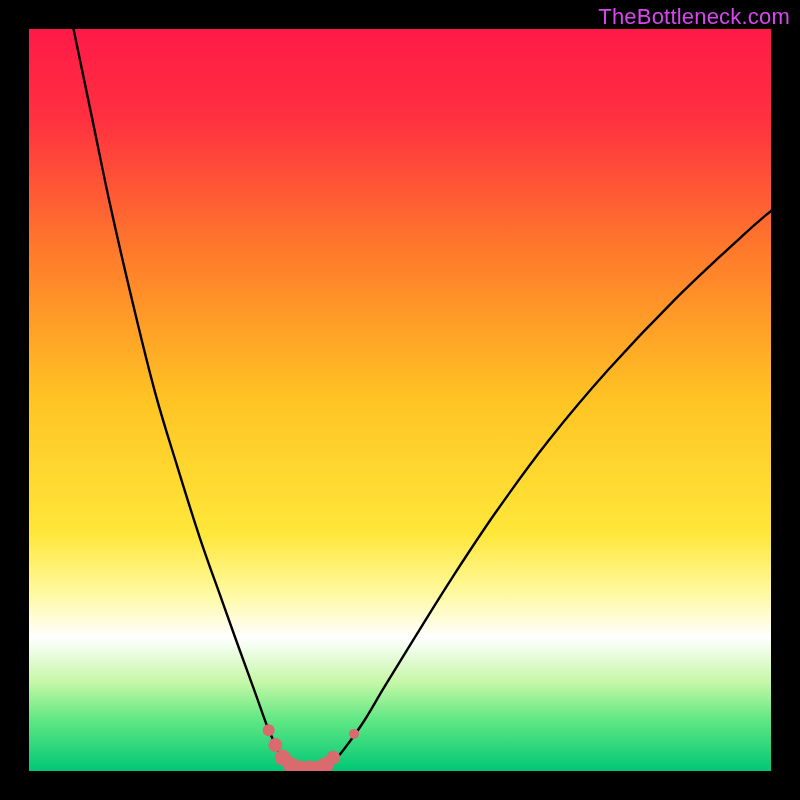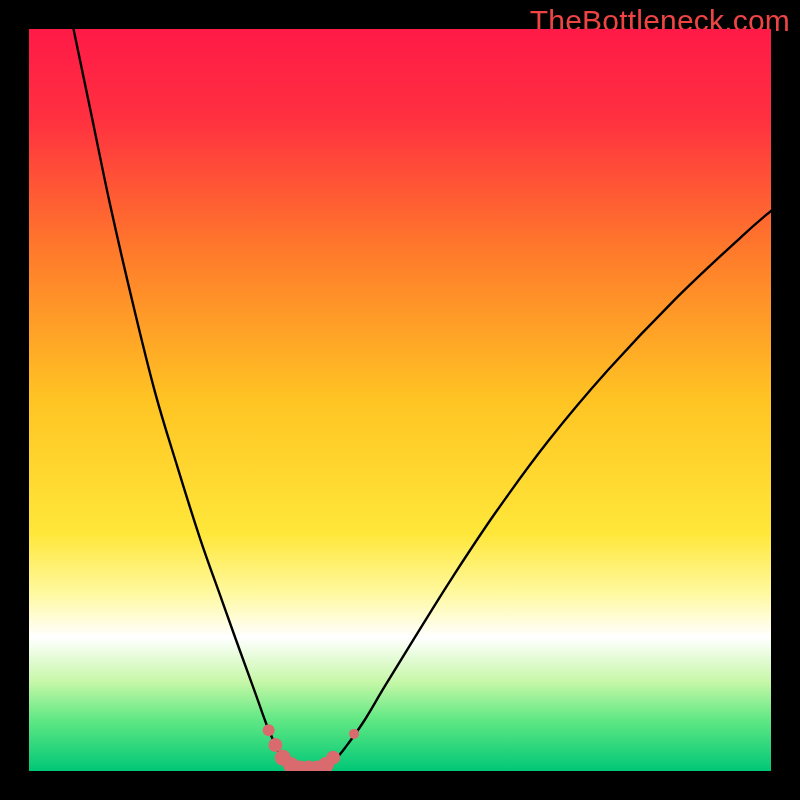--- a/index.html
+++ b/index.html
@@ -16,22 +16,22 @@
     left: 29px;
     top: 29px;
     width: 742px;
     height: 742px;
     background: #000;
   }
   .watermark {
     position: absolute;
     top: 4px;
     right: 10px;
-    color: #ef4444;
-    font-size: 30px;
+    color: #d946ef;
+    font-size: 22px;
     letter-spacing: 0.2px;
     font-weight: 500;
     user-select: none;
   }
   svg { display: block; }
 </style>
 </head>
 <body>
 
 <div class="watermark">TheBottleneck.com</div>

